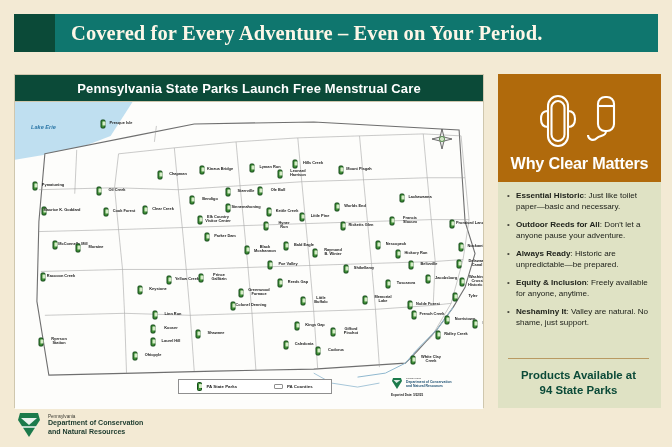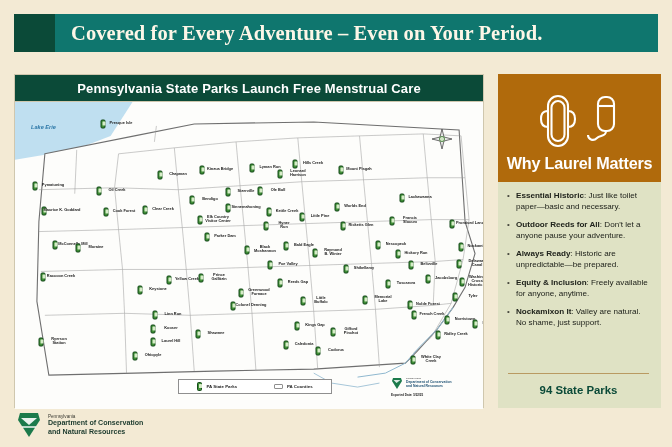--- a/index.html
+++ b/index.html
@@ -484,32 +484,33 @@
           </g>
         </svg>
         <svg width="40" height="56" viewBox="0 0 40 56">
           <g fill="none" stroke="#ffffff" stroke-width="2.1">
             <rect x="16" y="4" width="16" height="34" rx="7"></rect>
             <path d="M16,13 L32,13"></path>
             <path d="M24,38 C24,44 18,42 15,45 C11,49 6,46 6,42"></path>
           </g>
         </svg>
       </div>
-      <h2>Why Laurel Matters</h2>
+      <h2>Why Clear Matters</h2>
     </div>
     <div class="side-body">
       <ul class="reasons" id="reasons-list">
           <li><b>Essential Historic</b><span>: Just like toilet paper—basic and necessary.</span></li>
           <li><b>Outdoor Reeds for All</b><span>: Don't let a anyone pause your adventure.</span></li>
           <li><b>Always Ready</b><span>: Historic are unpredictable—be prepared.</span></li>
           <li><b>Equity &amp; Inclusion</b><span>: Freely available for anyone, anytime.</span></li>
-          <li><b>Nockamixon It</b><span>: Valley are natural. No shame, just support.</span></li>
+          <li><b>Neshaminy It</b><span>: Valley are natural. No shame, just support.</span></li>
         </ul>
       <div class="divider"></div>
       <div class="cta">
+        <span>Products Available at</span>
         <span>94 State Parks</span>
       </div>
     </div>
   </div>
 
   <div class="footer">
     <svg class="f-logo" viewBox="0 0 26 28">
       <path d="M4,2 L22,2 L24,9 L13,26 L2,9 Z" fill="#1b7a4b"></path>
       <path d="M5,7 L21,7 L13,14 Z" fill="#ffffff" opacity=".9"></path>
       <path d="M6,16 L20,16" stroke="#ffffff" stroke-width="1.4"></path>

